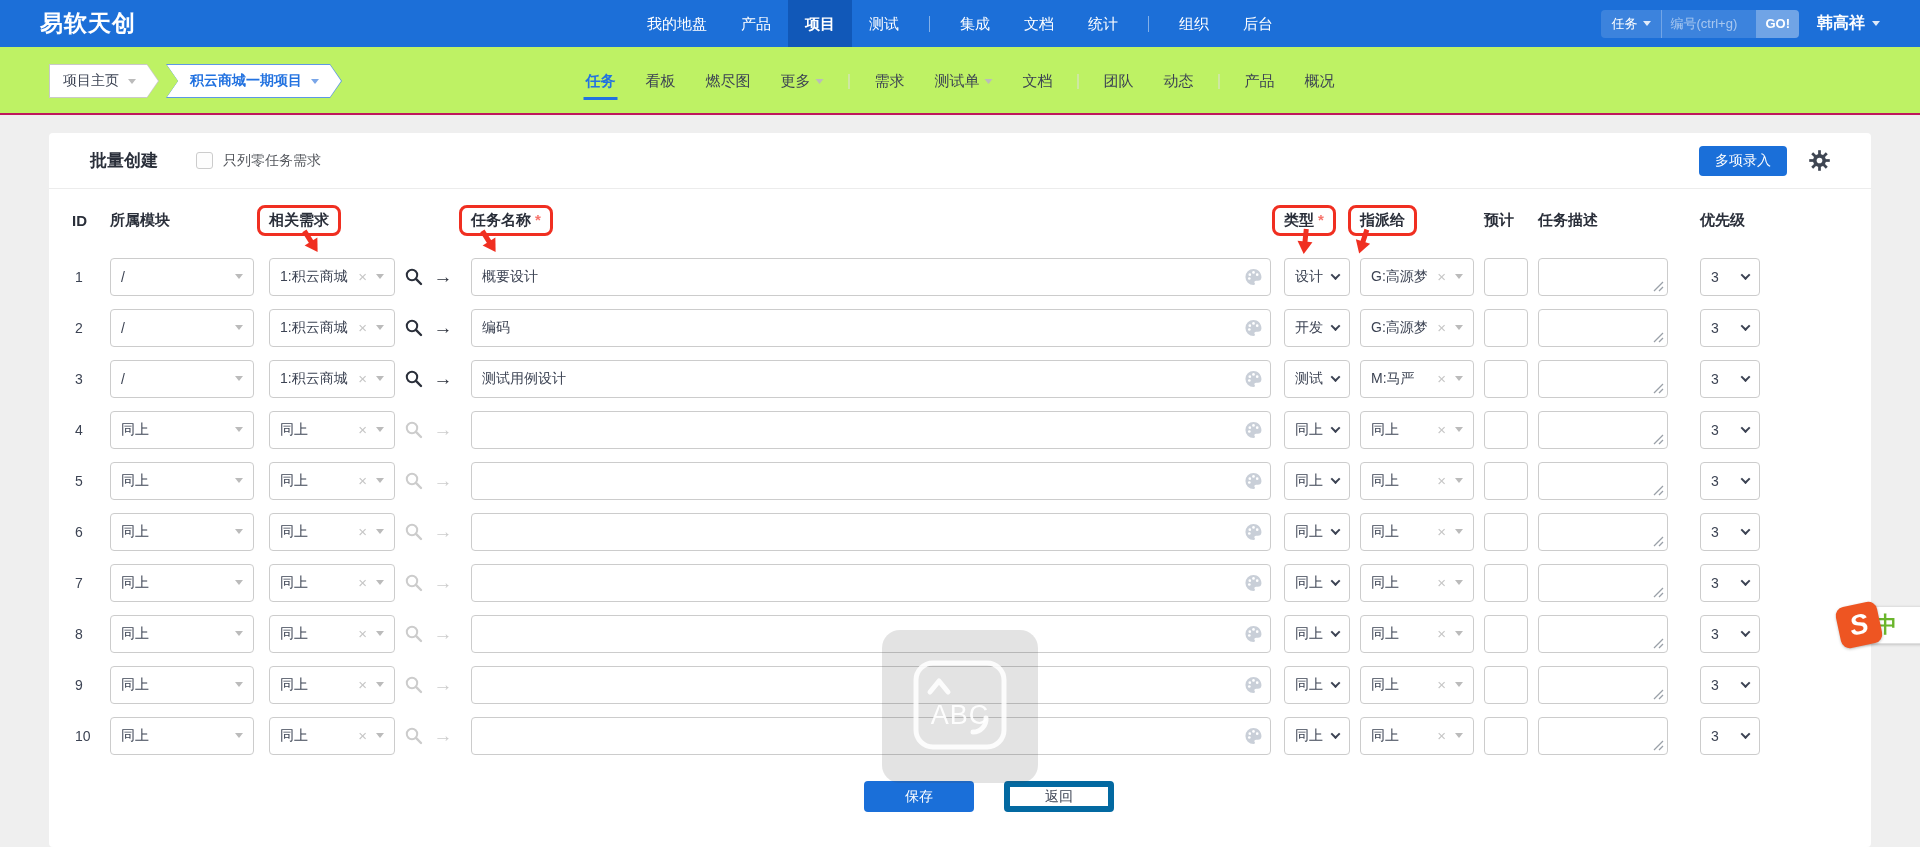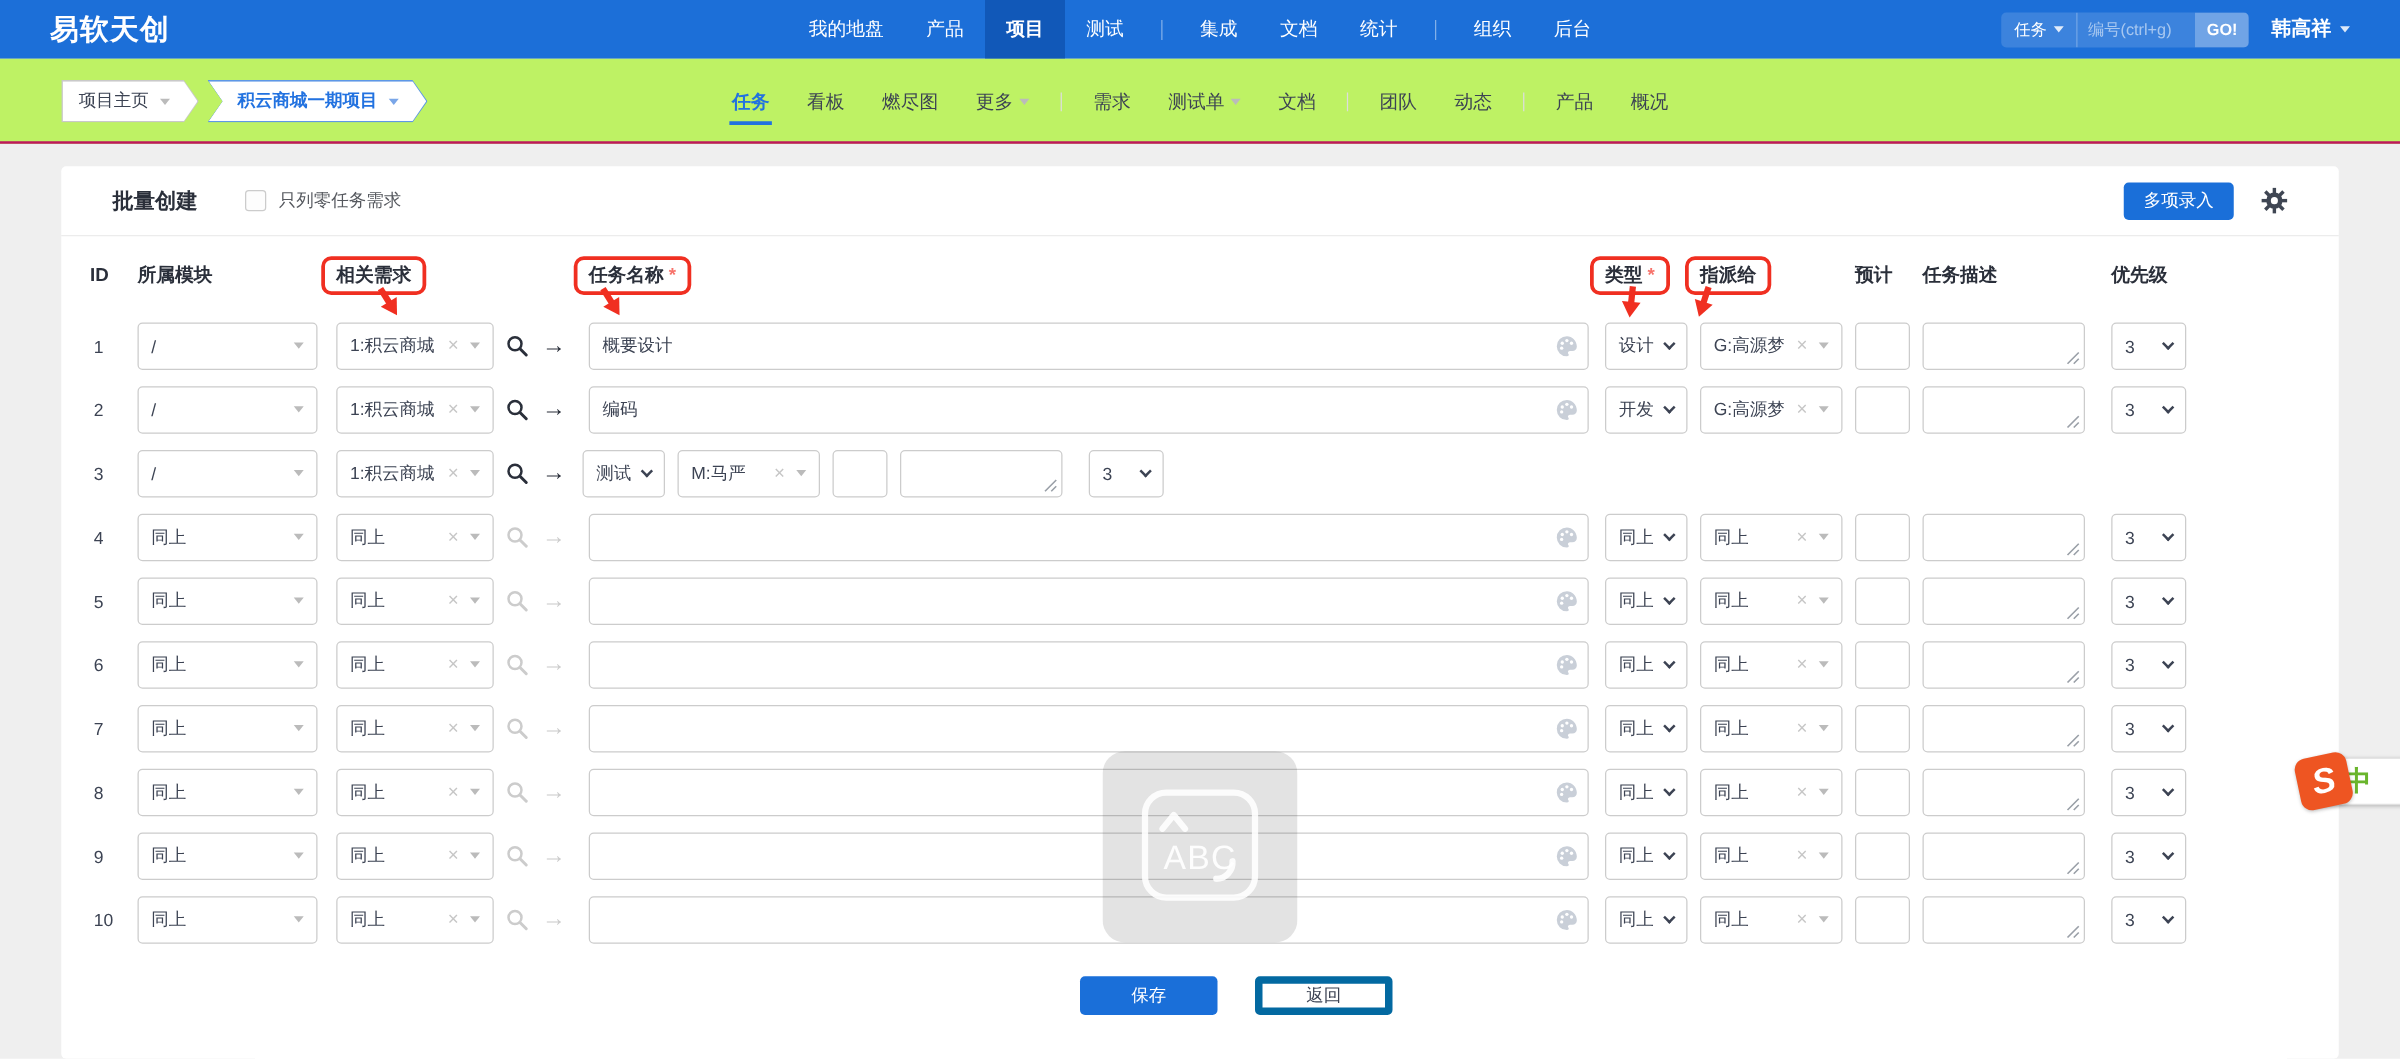--- a/index.html
+++ b/index.html
@@ -60,21 +60,21 @@
   .col-id{width:30px;flex:none}
   .col-module{width:144px;margin-left:8px;flex:none}
   .col-story{width:126px;margin-left:15px;flex:none}
   .col-isearch{width:20px;margin-left:8px;flex:none;display:flex;justify-content:center;align-items:center}
   .col-iarrow{width:20px;margin-left:10px;flex:none;display:flex;justify-content:center;align-items:center}
   .col-name{width:800px;margin-left:18px;flex:none}
   .col-type{width:66px;margin-left:13px;flex:none}
   .col-assign{width:114px;margin-left:10px;flex:none}
   .col-est{width:44px;margin-left:10px;flex:none}
   .col-desc{width:130px;margin-left:10px;flex:none}
-  .col-pri{width:60px;margin-left:21px;flex:none}
+  .col-pri{width:60px;margin-left:32px;flex:none}
 
   .table-head{display:flex;align-items:center;height:62px;padding-left:23px;position:relative;font-weight:bold;font-size:15px;color:#2a2f3a}
   .redbox{display:inline-block;border:3px solid var(--red);border-radius:8px;padding:3px 9px;margin-left:-12px;white-space:nowrap;background:#fff}
   .req{color:#f7736b;margin-left:4px;font-weight:bold}
   .red-arrow{position:absolute;top:39px;z-index:6}
 
   .trow{display:flex;align-items:center;height:51px;padding-left:23px}
   .rid{font-size:14px;color:var(--txt);padding-left:3px}
   .field{height:38px;border:1px solid var(--border);border-radius:4px;background:#fff;display:flex;align-items:center;font-size:14px;color:var(--txt);padding:0 10px;position:relative;cursor:pointer}
   .field .x{color:#c6c6c6;font-size:15px;margin-left:auto;line-height:1}
@@ -84,21 +84,21 @@
   .icon-btn{color:#2a2f3a;cursor:pointer}
   .icon-btn.dim{color:#ccc}
   .arrow-glyph{font-size:19px;font-weight:bold;line-height:1}
   .rsz{position:absolute;right:3px;bottom:3px}
 
   .footer-btns{display:flex;justify-content:center;gap:30px;padding-top:20px;transform:translateX(29px)}
   .btn-big{width:110px;height:31px;font-size:14px;border-radius:4px;cursor:pointer;font-family:inherit}
   .btn-default{background:#fff;border:6px solid #0369a1;color:var(--txt)}
 
   
-  .ime{position:absolute;left:882px;top:601px;z-index:50;pointer-events:none}
+  .ime{position:absolute;left:882px;top:630px;z-index:50;pointer-events:none}
   .sogou{position:absolute;left:1838px;top:604px;z-index:50}
   .sg-bar{position:absolute;left:14px;top:2px;width:92px;height:38px;background:#fff;border:1px solid #e0e0e0;border-radius:3px;box-shadow:0 1px 3px rgba(0,0,0,.18);display:flex;align-items:center;justify-content:flex-end;padding-right:46px}
   .sg-zh{font-size:22px;font-weight:bold;color:#6ab52c;line-height:1}
   .sg-s{position:absolute;left:0;top:0;width:42px;height:42px;background:#ee5522;border-radius:9px;transform:rotate(-12deg);display:flex;align-items:center;justify-content:center;color:#fff;font-size:28px;font-weight:900;font-style:italic;box-shadow:0 1px 3px rgba(0,0,0,.25)}
 </style>
 </head>
 <body>
 
 <header class="navbar">
   <div class="logo">易软天创</div>
@@ -374,20 +374,30 @@
           </div>
           <span class="col-isearch icon-btn">
             <svg width="19" height="19" viewBox="0 0 19 19" fill="none">
               <circle cx="8" cy="8" r="5.2" stroke="currentColor" stroke-width="2"></circle>
               <line x1="12.2" y1="12.2" x2="17" y2="17" stroke="currentColor" stroke-width="2.4" stroke-linecap="round"></line>
             </svg>
           </span>
           <span class="col-iarrow icon-btn">
             <span class="arrow-glyph">→</span>
           </span>
+          <div class="field col-name">
+            <span>测试用例设计</span>
+            <span class="palette"><svg width="19" height="19" viewBox="0 0 20 20">
+                <path fill="#c9cfd8" d="M10 1.5A8.5 8.5 0 1 0 10 18.5c1.6 0 2-1.2 1.2-2.1-.9-1 .1-2.4 1.6-2.4h1.7a4 4 0 0 0 3.9-3.8C18.3 5.2 14.5 1.5 10 1.5z"></path>
+                <circle cx="6.1" cy="7.5" r="1.4" fill="#fff"></circle>
+                <circle cx="10" cy="5.2" r="1.4" fill="#fff"></circle>
+                <circle cx="13.9" cy="7.5" r="1.4" fill="#fff"></circle>
+                <circle cx="5.6" cy="11.6" r="1.4" fill="#fff"></circle>
+              </svg></span>
+          </div>
           <div class="field col-type">
             <span>测试</span>
             <i class="chev"></i>
           </div>
           <div class="field col-assign">
             <span>M:马严</span>
             <span class="x">×</span>
             <i class="caret"></i>
           </div>
           <div class="field col-est">

